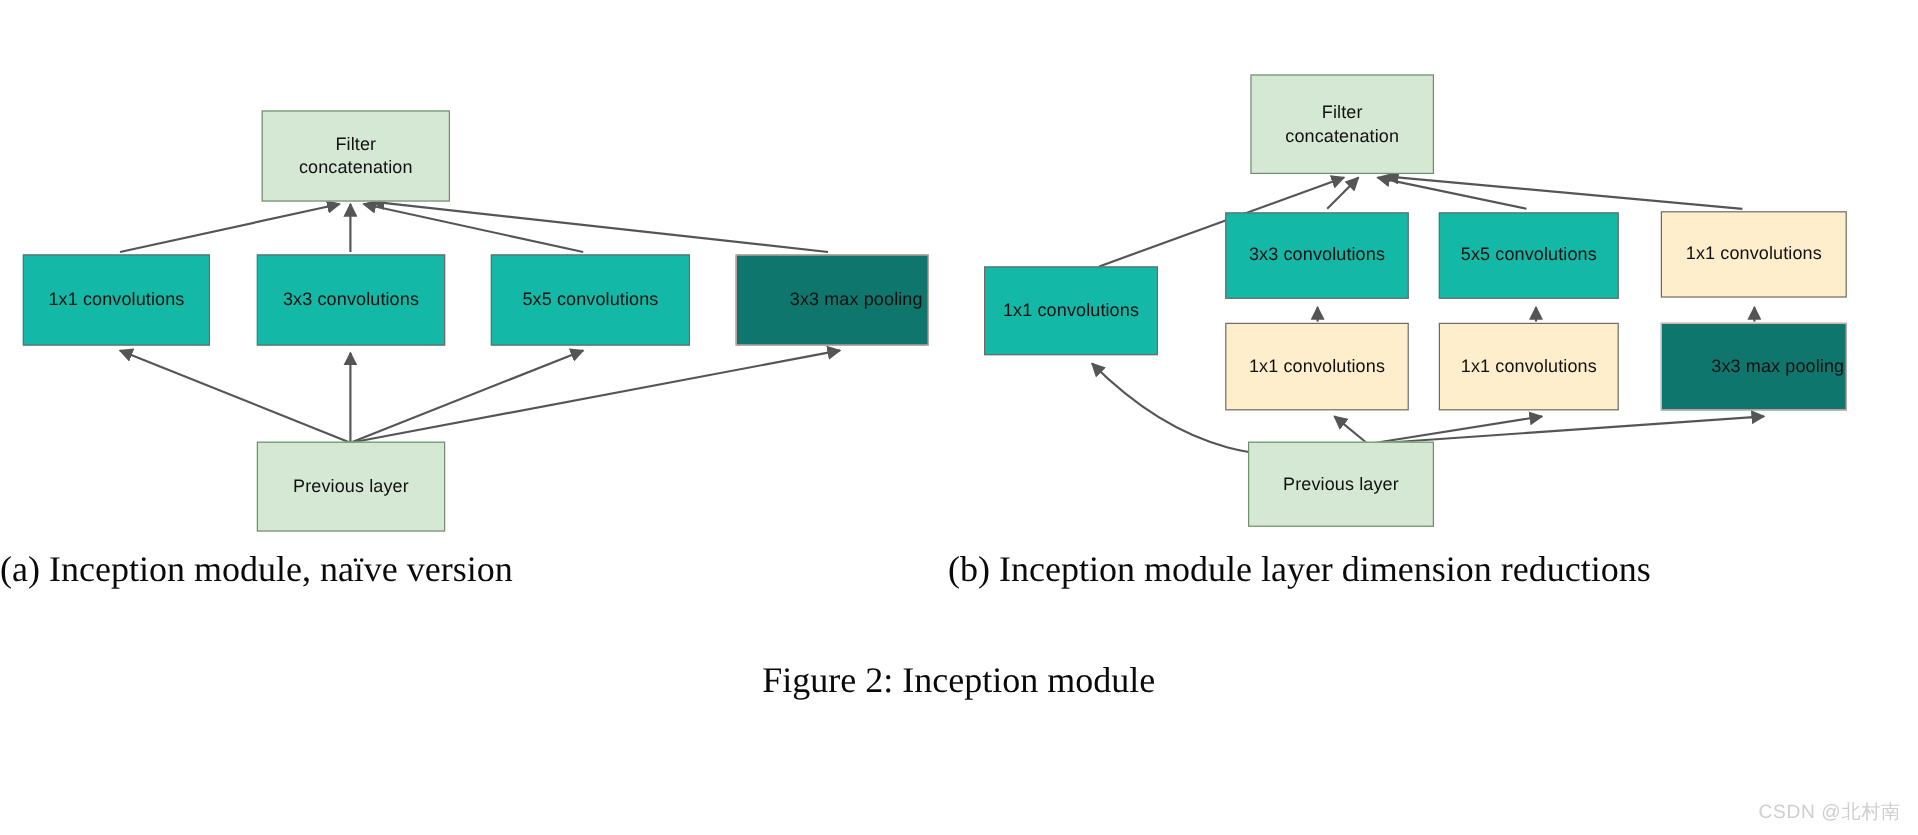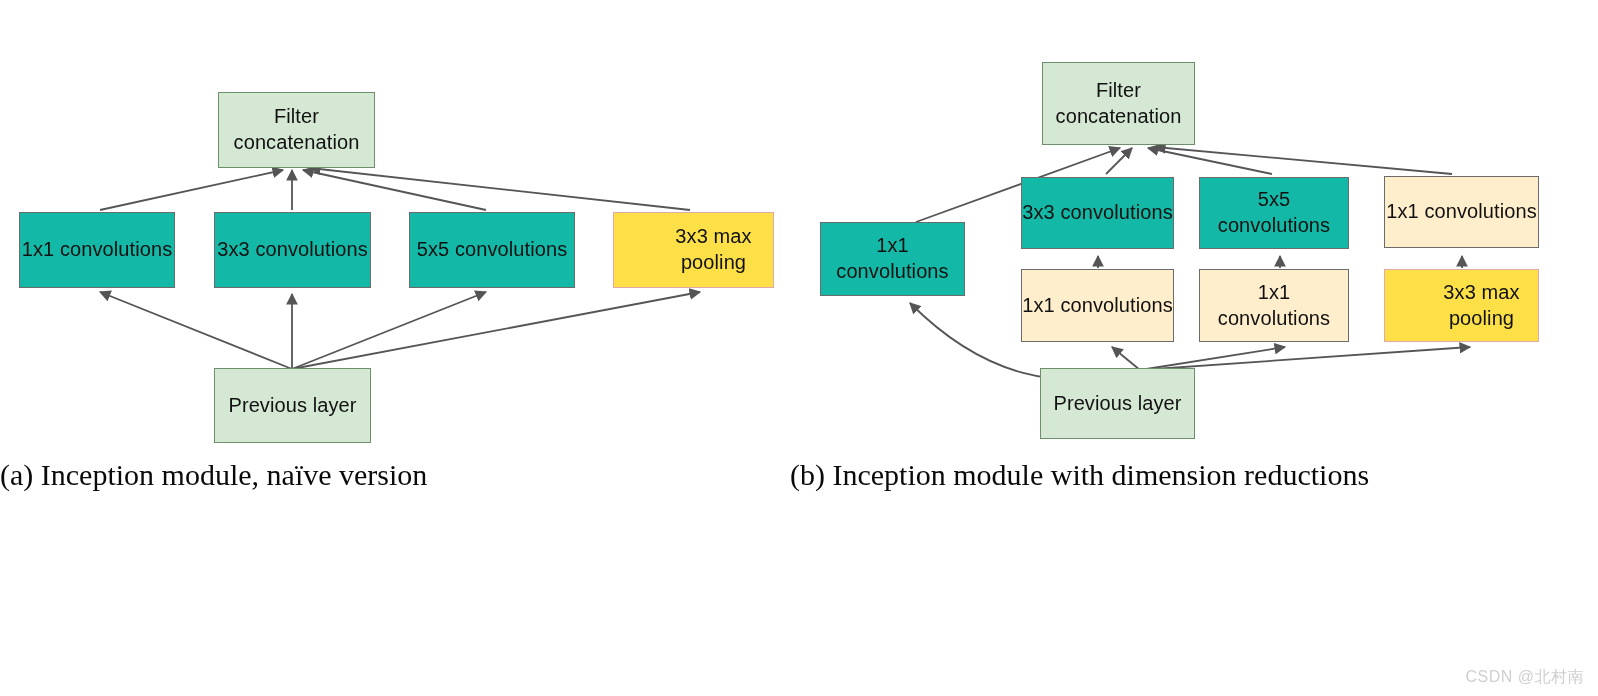--- a/index.html
+++ b/index.html
@@ -27,31 +27,31 @@
     pointer-events: none;
   }
   .node {
     position: absolute;
     box-sizing: border-box;
     border: 1.4px solid #666666;
     display: flex;
     align-items: center;
     justify-content: center;
     text-align: center;
-    font-size: 20px;
+    font-size: 15px;
     line-height: 1.28;
     letter-spacing: 0.1px;
     color: #111111;
     white-space: pre-line;
     z-index: 2;
   }
   .node.green  { background: #d5e8d4; border-color: #6e8f6c; }
   .node.blue   { background: #14b8a6; border-color: #6b6b6b; }
   .node.yellow { background: #ffeecc; border-color: #6b6b6b; }
-  .node.red    { background: #fde047; border-color: #e4a9a7; padding-left: 40px; }
+  .node.red    { background: #0f766e; border-color: #e4a9a7; padding-left: 40px; }
 
   .caption {
     position: absolute;
     font-family: "Liberation Serif", serif;
     font-size: 30px;
     color: #0a0a0a;
     white-space: nowrap;
     text-align: left;
     z-index: 2;
   }
@@ -139,18 +139,19 @@
   <div class="node yellow" style="left:1384px; top:176px; width:155px; height:72px;">1x1 convolutions</div>
 
   <div class="node yellow" style="left:1021px; top:269px; width:153px; height:73px;">1x1 convolutions</div>
 
   <div class="node yellow" style="left:1199px; top:269px; width:150px; height:73px;">1x1 convolutions</div>
 
   <div class="node red" style="left:1384px; top:269px; width:155px; height:73px;">3x3 max pooling</div>
 
   <div class="node green" style="left:1040px; top:368px; width:155px; height:71px;">Previous layer</div>
 
-  <div class="caption" style="left:790px; top:458px; width:808px;">(b)  Inception module with dimension reductions</div>
+  <div class="caption" style="left:790px; top:458px; width:808px;">(b)  Inception module layer dimension reductions</div>
 
+  <div class="fig-caption" style="left:0px; top:551px; width:1598px; text-align:center;">Figure 2: Inception module</div>
 
   <div class="watermark">CSDN @北村南</div>
 
 </div>
 
 </body></html>

